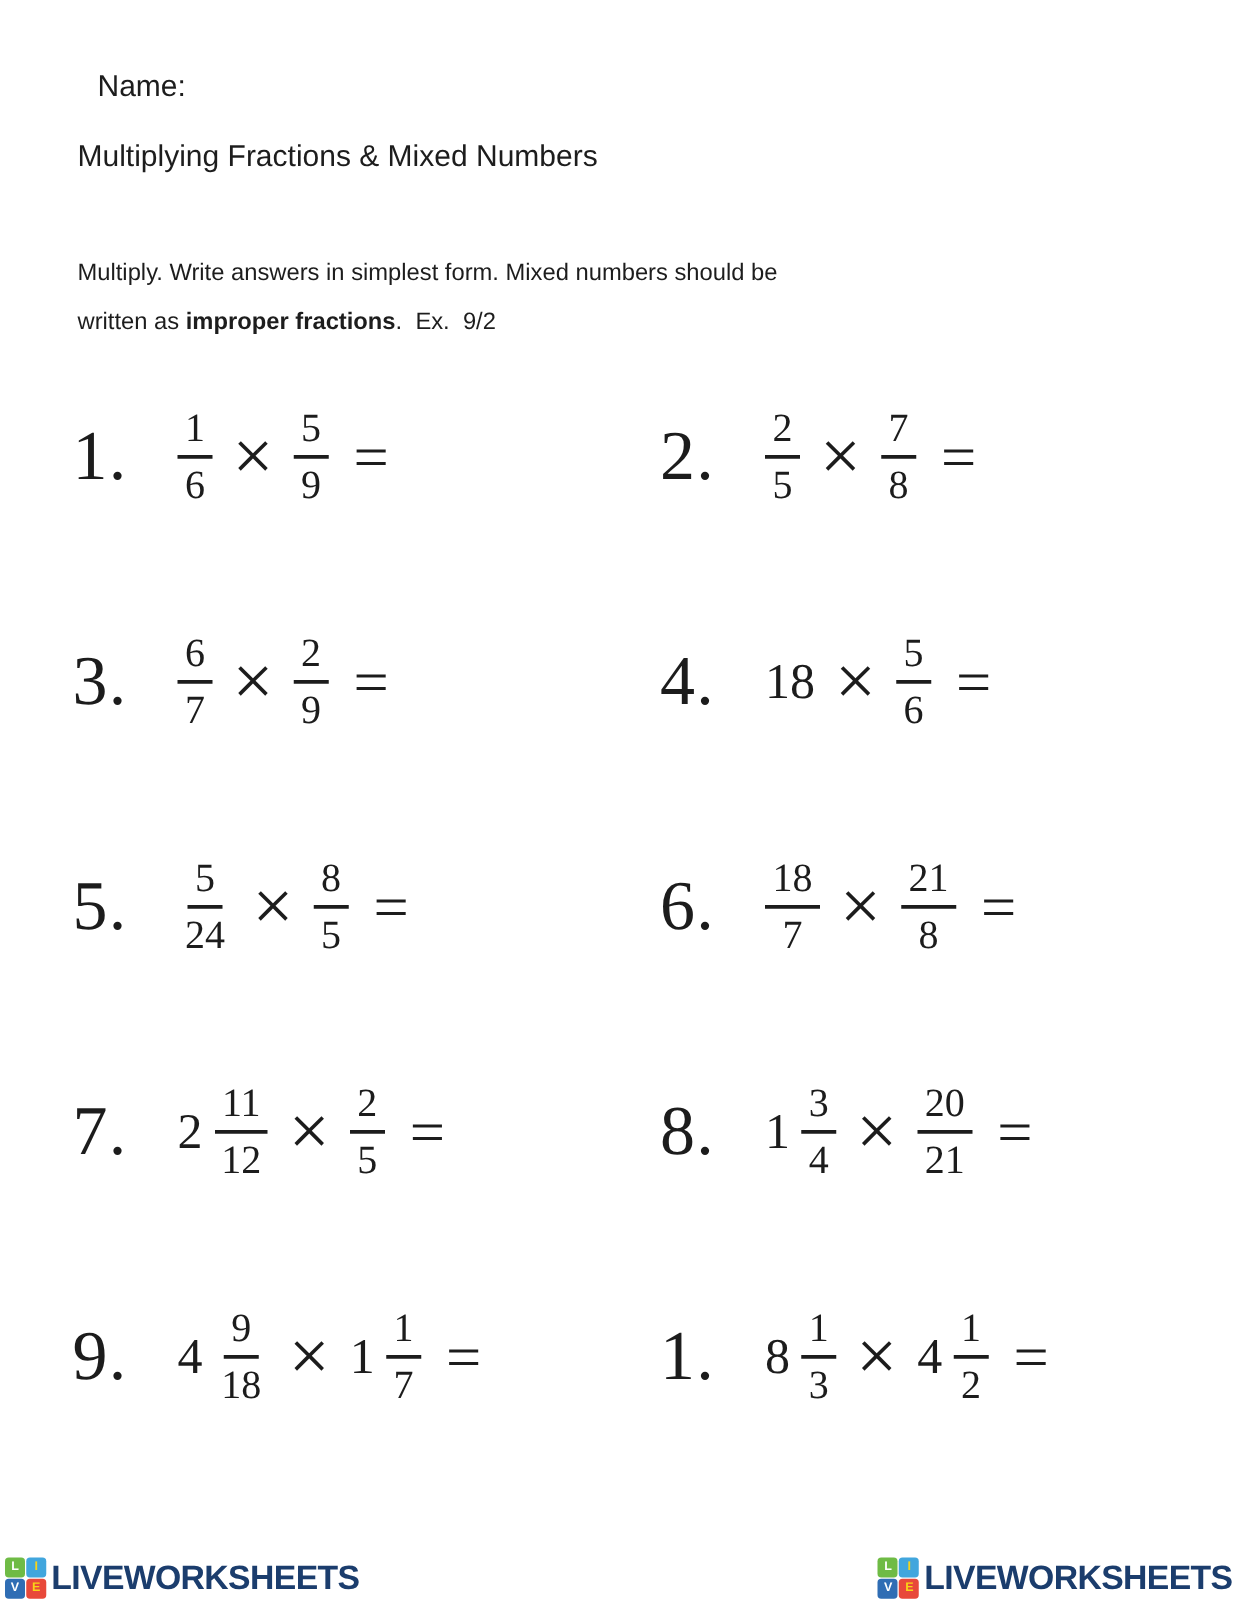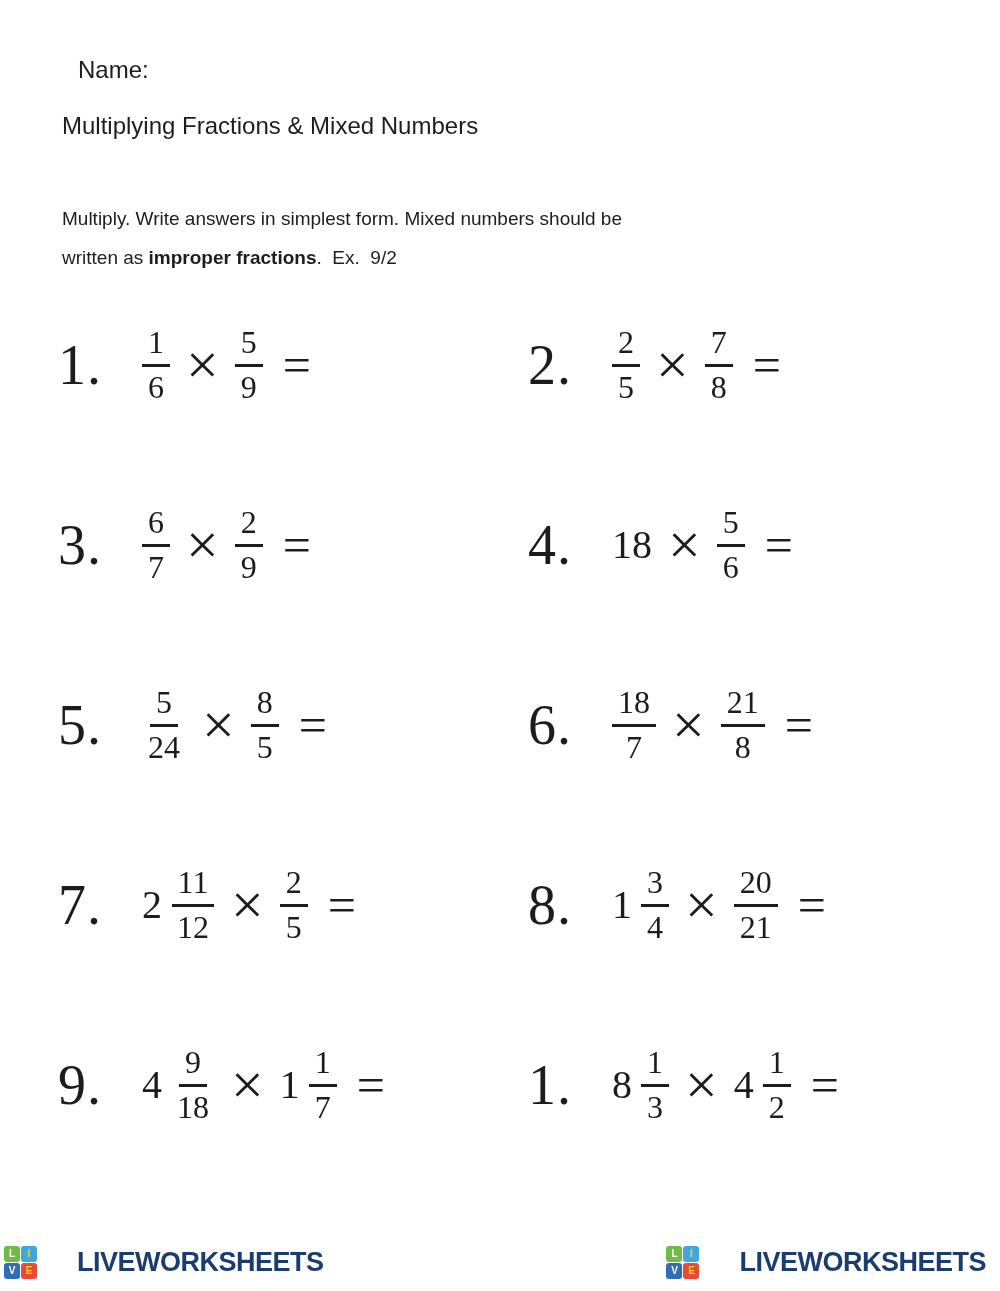--- a/index.html
+++ b/index.html
@@ -75,21 +75,21 @@
     grid-auto-rows: 16px; gap: 1px;
   }
   .lw-icon .sq {
     display: flex; align-items: center; justify-content: center;
     border-radius: 3px;
     font-family: "Liberation Sans", sans-serif;
     font-size: 10px; font-weight: 700; line-height: 1;
   }
   .brand-text {
     font-family: "Liberation Sans", sans-serif;
-    font-size: 27px; font-weight: 800; letter-spacing: -0.5px; margin-left: 36px;
+    font-size: 27px; font-weight: 800; letter-spacing: -0.5px;
   }
 </style>
 </head>
 <body>
 
 <div class="sheet">
 
   <div class="name-label">Name:</div>
 
   <div class="title">Multiplying Fractions &amp; Mixed Numbers</div>

